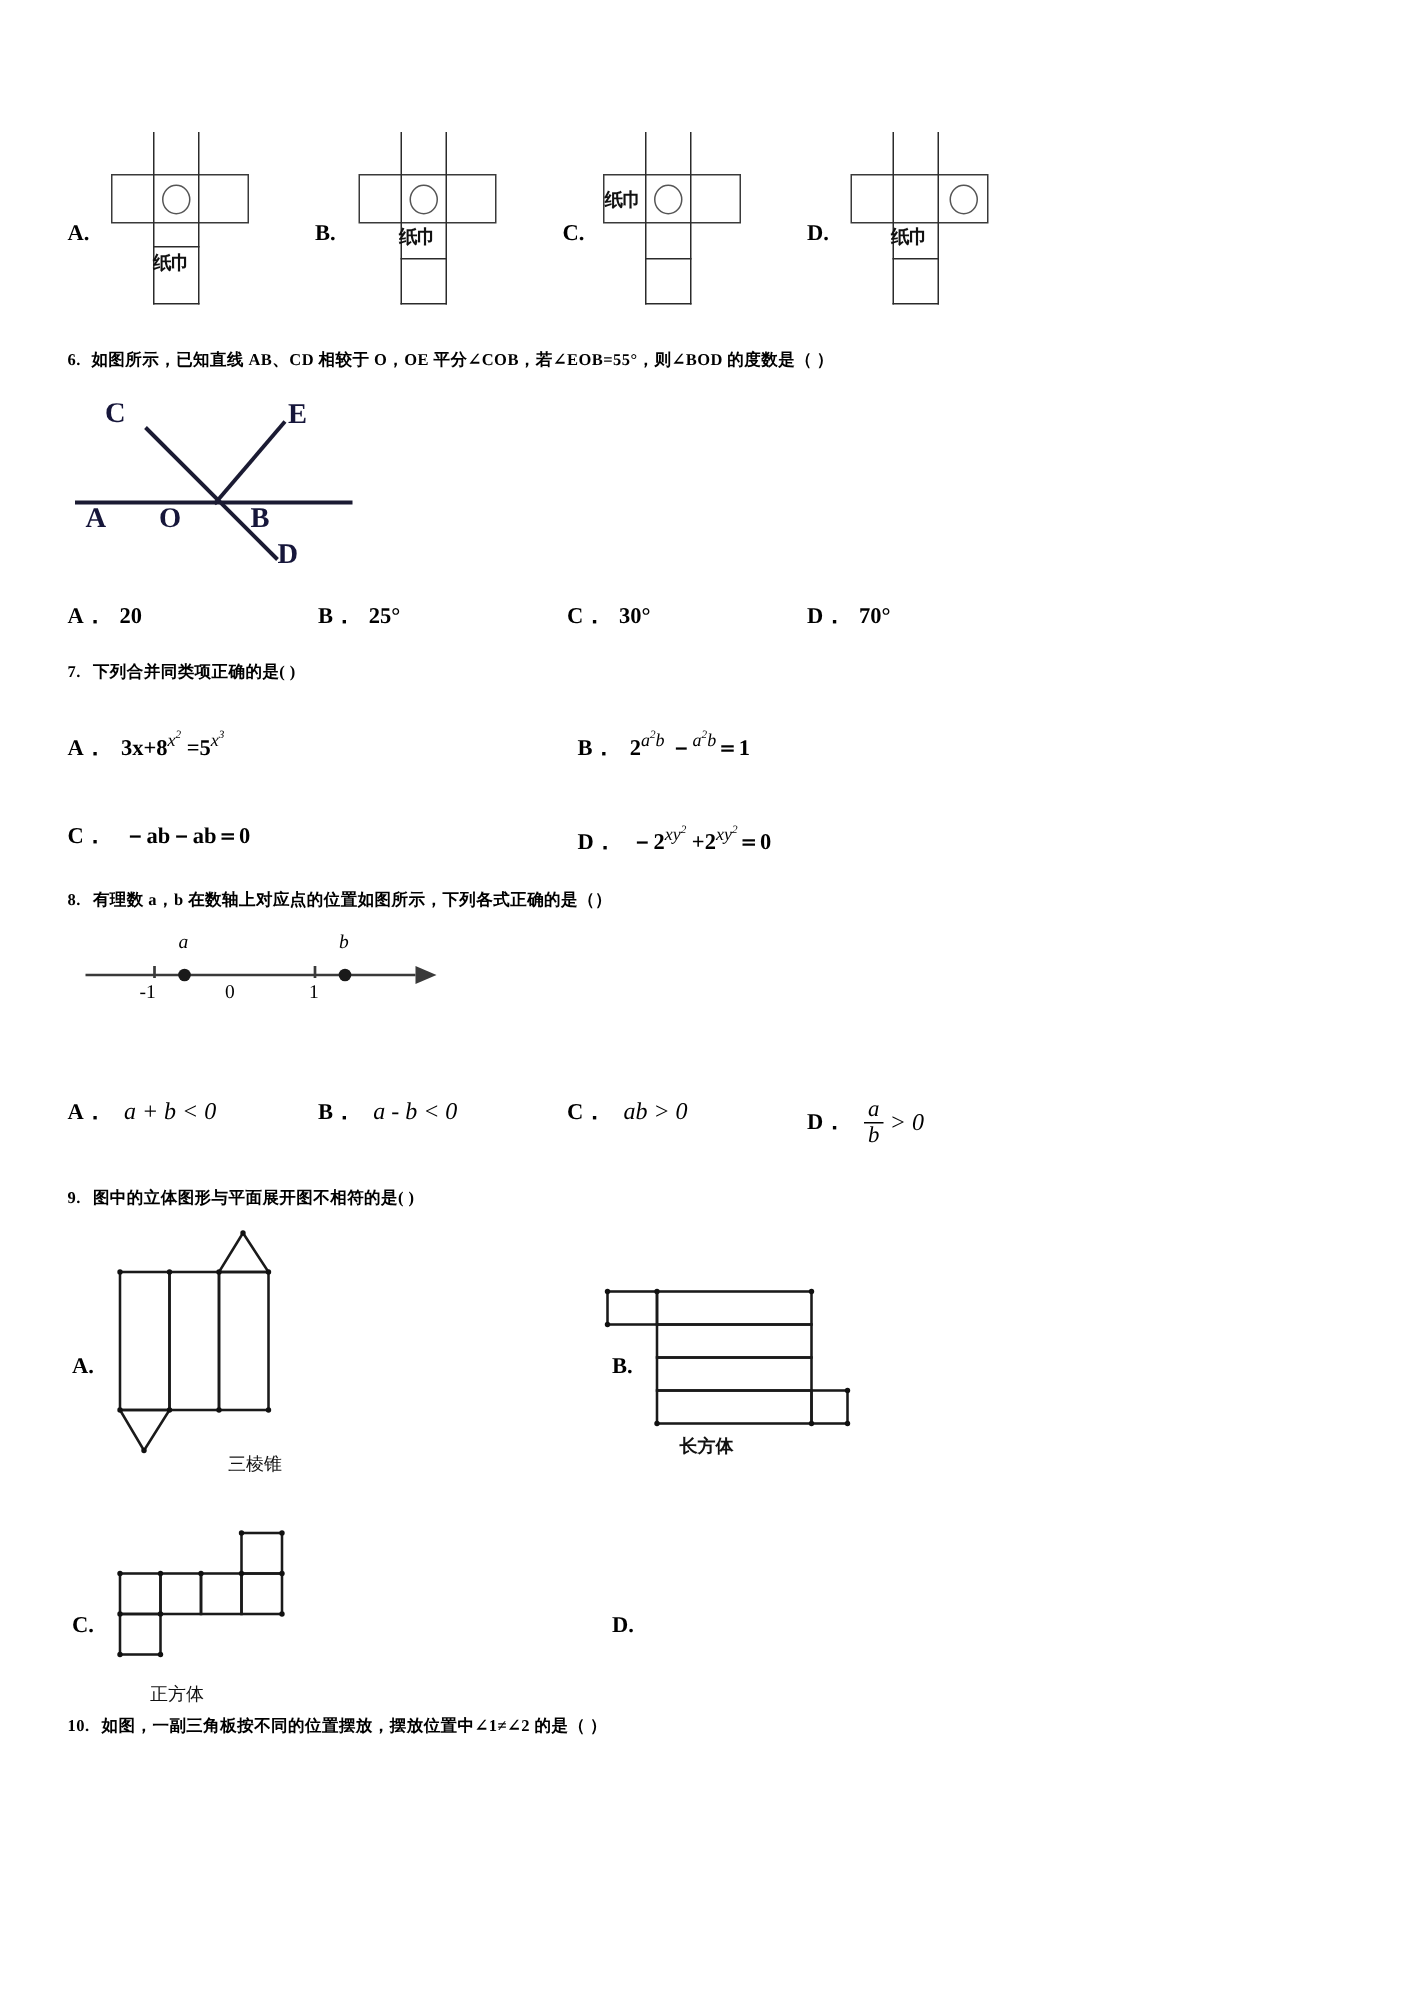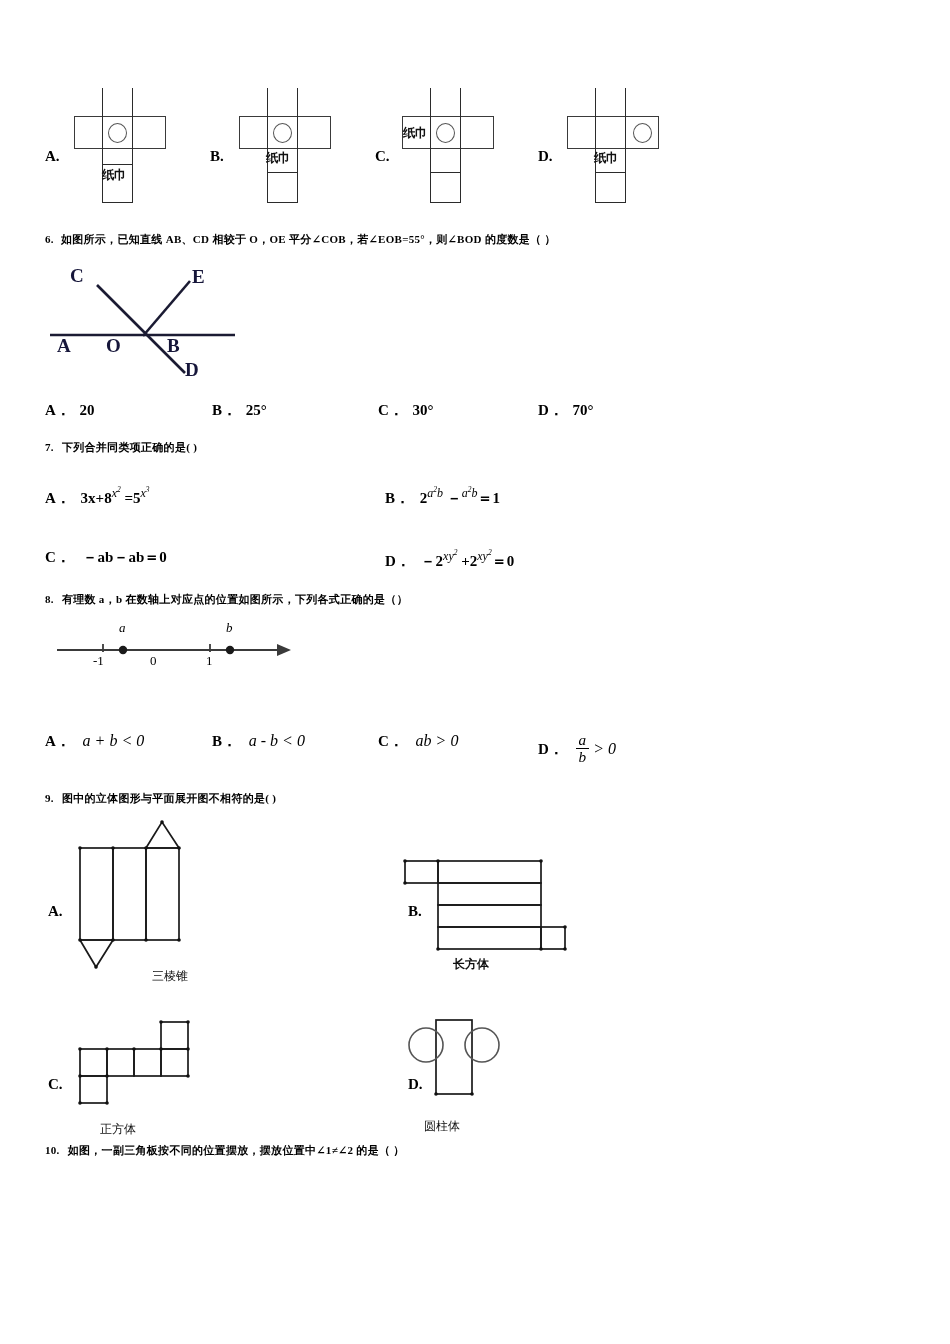--- a/index.html
+++ b/index.html
@@ -341,29 +341,19 @@
         <circle cx="2" cy="54" r="1.8" fill="#111"></circle>
       <circle cx="29" cy="54" r="1.8" fill="#111"></circle>
         <circle cx="2" cy="81" r="1.8" fill="#111"></circle>
       <circle cx="29" cy="81" r="1.8" fill="#111"></circle>
         <circle cx="110" cy="54" r="1.8" fill="#111"></circle>
     </svg>
     <div class="captionbox" style="left:22px; top:99px;">正方体</div>
   </div>
 
   <div class="optletter" style="left:408px; top:1076px;">D.</div>
-  <div class="fig" style="left:398px; top:1020px; width:150px; height:120px;">
-    <svg width="150" height="105" viewBox="0 0 150 105">
-      <rect x="38" y="0" width="36" height="74" fill="none" stroke="#1a1a1a" stroke-width="1.7"></rect>
-      <circle cx="28" cy="25" r="17" fill="none" stroke="#555" stroke-width="1.6"></circle>
-      <circle cx="84" cy="25" r="17" fill="none" stroke="#555" stroke-width="1.6"></circle>
-      <circle cx="38" cy="74" r="1.8" fill="#111"></circle>
-        <circle cx="74" cy="74" r="1.8" fill="#111"></circle>
-    </svg>
-    <div class="captionbox" style="left:26px; top:98px;">圆柱体</div>
-  </div>
 
   <div class="qtext" style="left:45px; top:1143px;">
     <span>10.</span>
     <span style="margin-left:5px;">如图，一副三角板按不同的位置摆放，摆放位置中∠1≠∠2 的是（      ）</span>
   </div>
 
 </div>
 
 </body></html>

